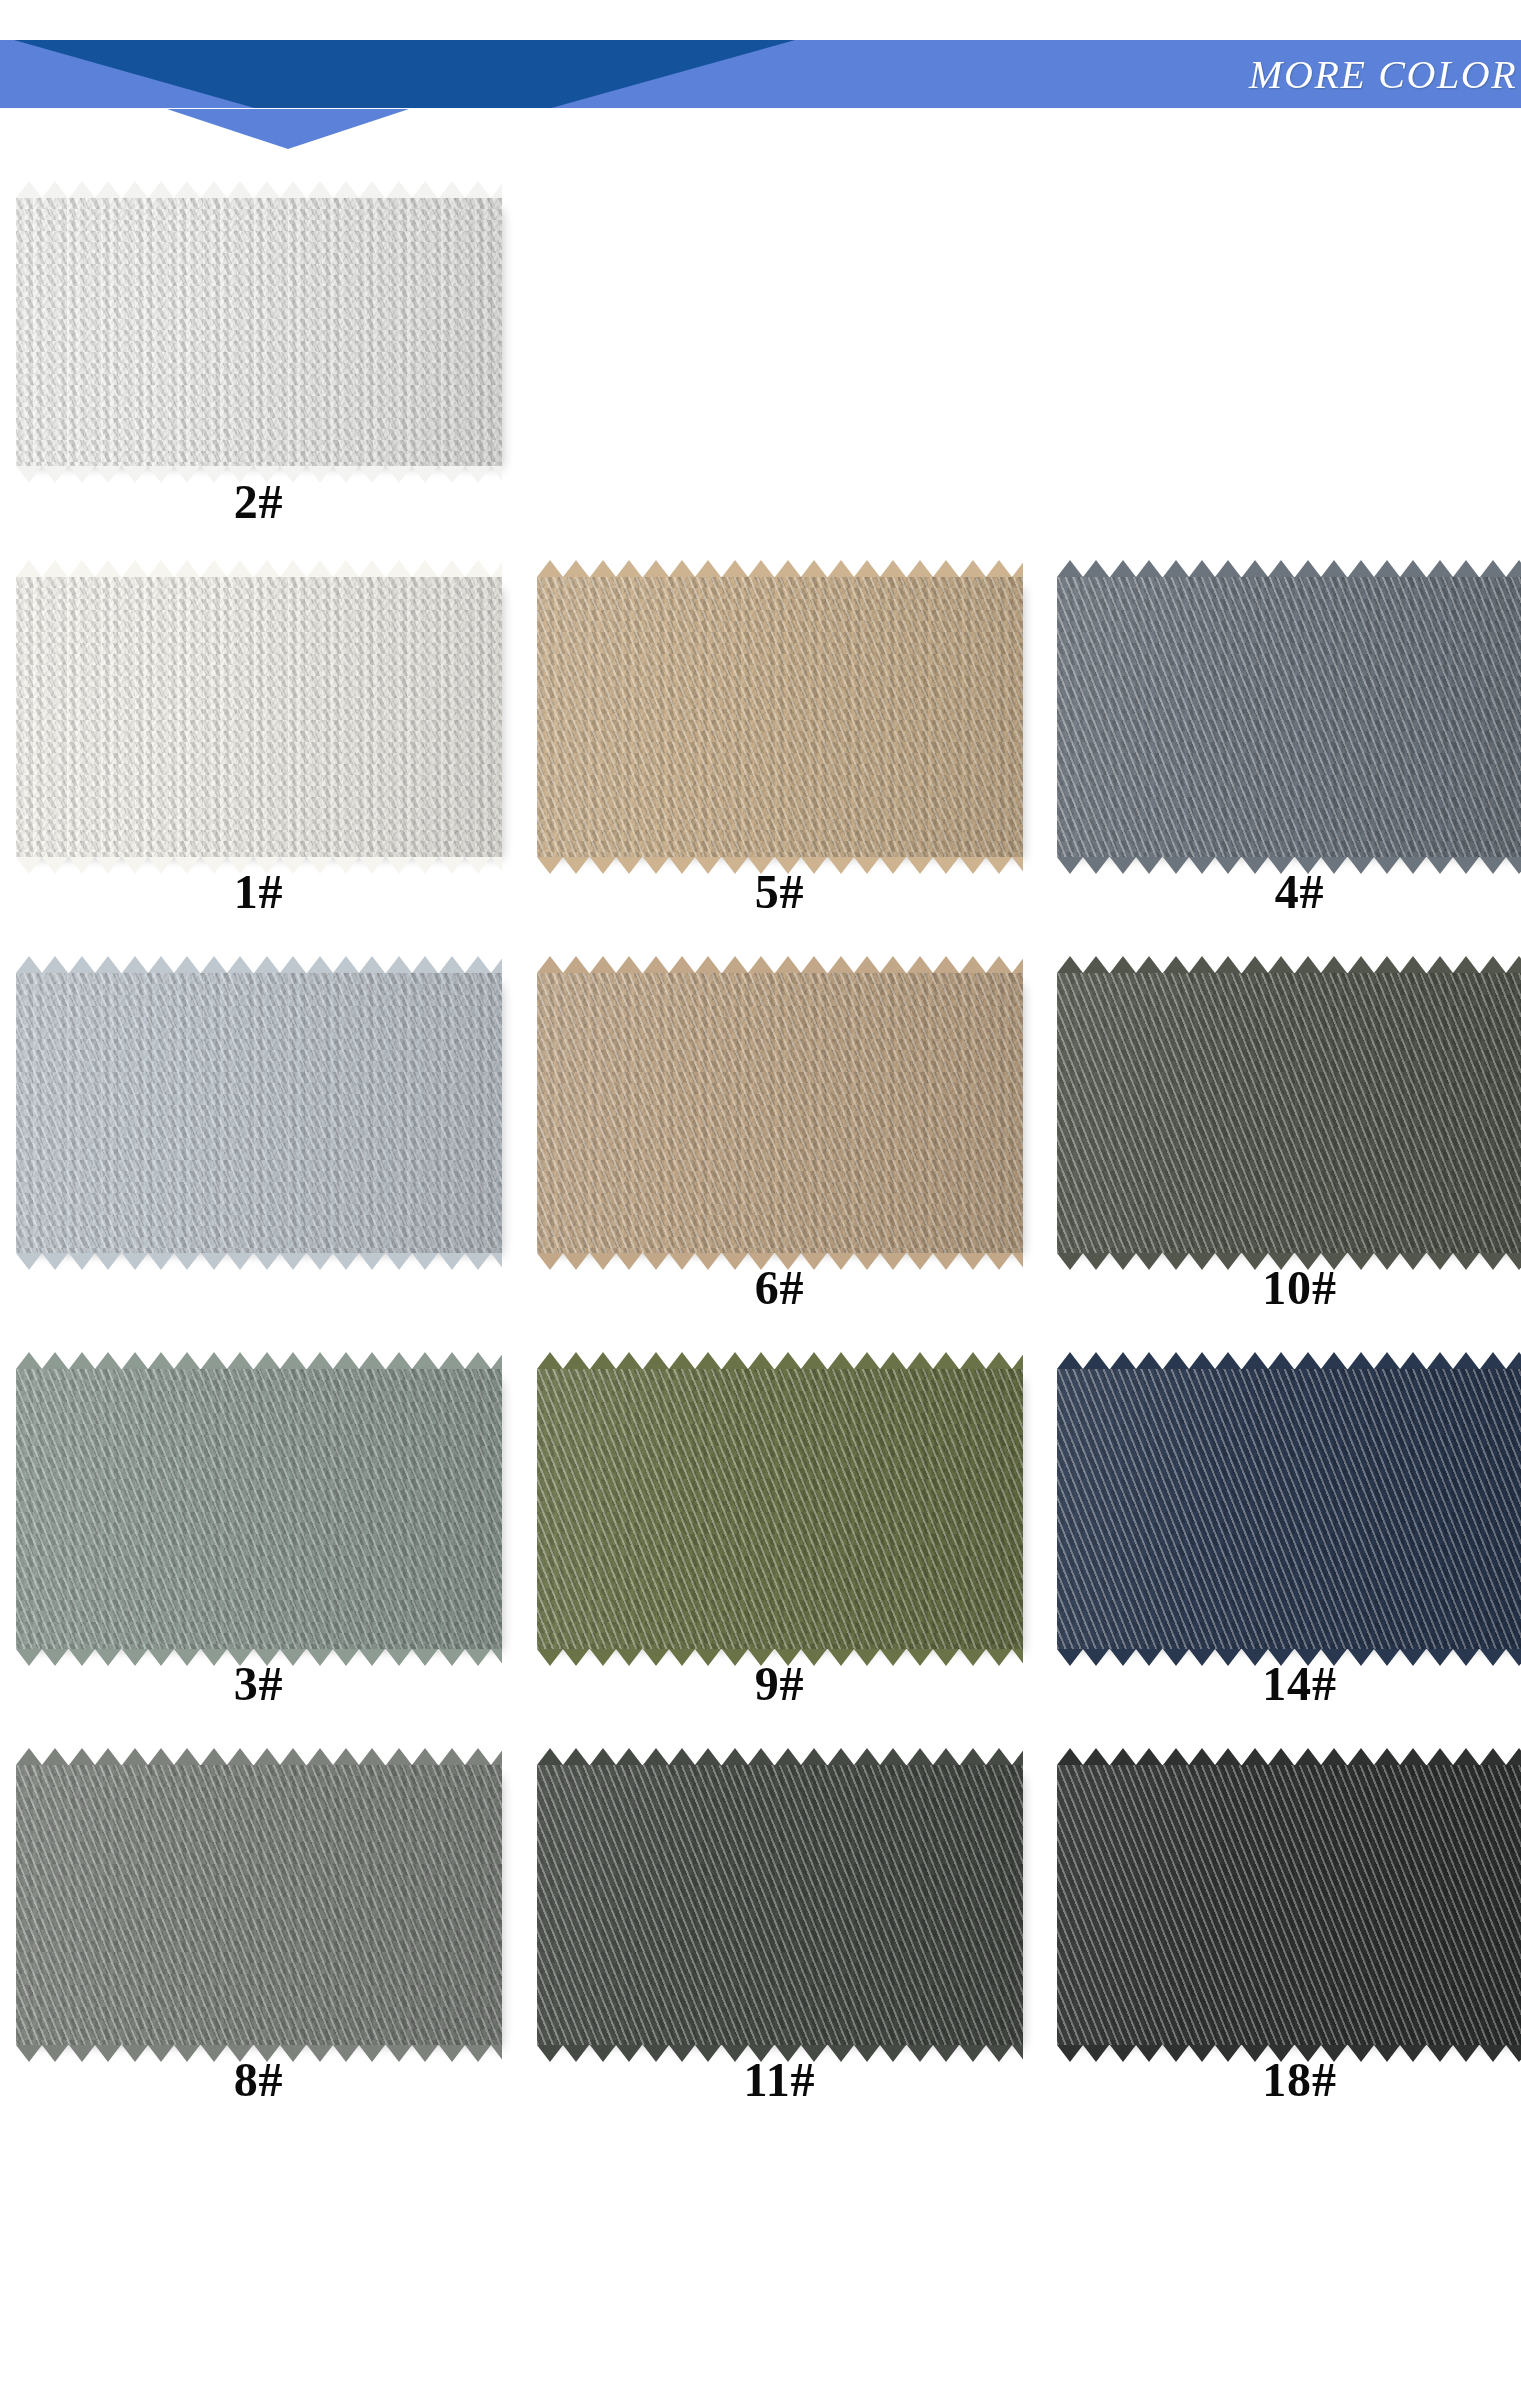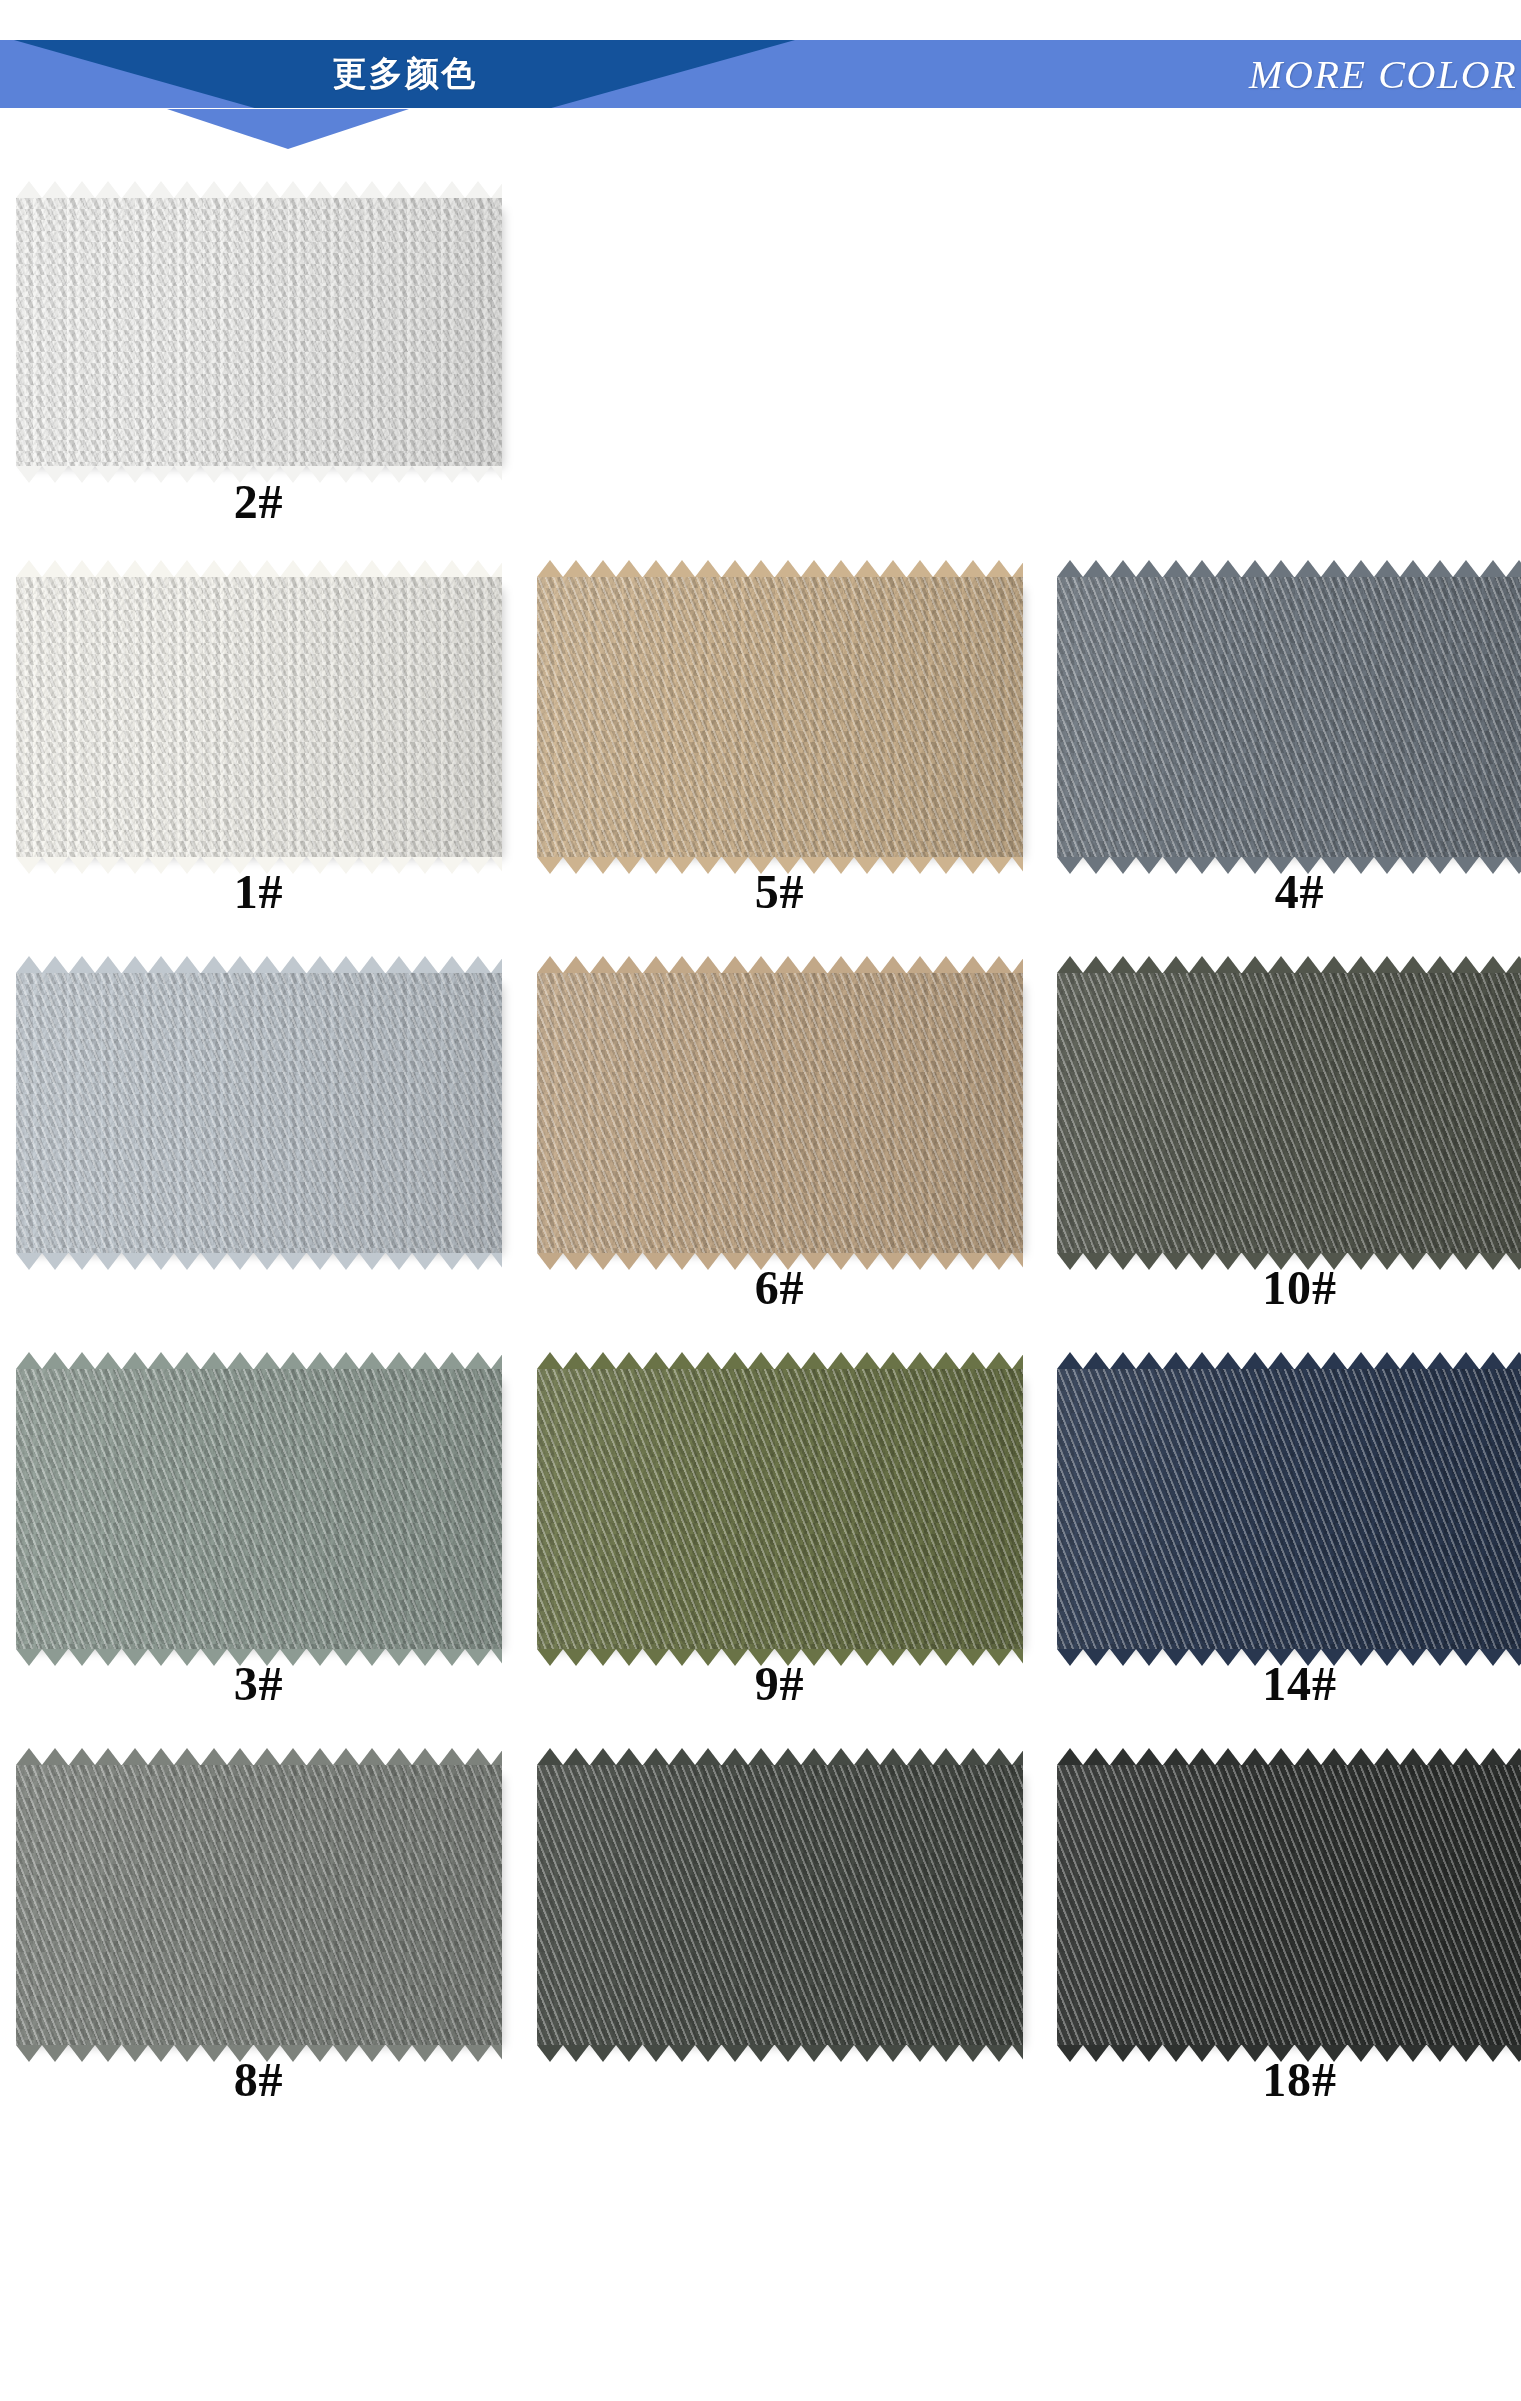--- a/index.html
+++ b/index.html
@@ -217,23 +217,20 @@
 </style>
 </head>
 <body>
 
 <div class="page">
 
   <div class="banner">
     <div class="banner-bar"></div>
     <div class="banner-wedge-left"></div>
     <div class="banner-wedge-right"></div>
-    <div class="banner-cn">
-      <span>更多颜色</span>
-    </div>
     <div class="banner-en">
       <span>MORE COLOR</span>
     </div>
   </div>
   <div class="banner-tail"></div>
 
   <div class="swatch-grid" id="swatch-grid">
       <div class="swatch-row first">
         <div class="swatch-cell col0">
           <div class="chip-wrap">
@@ -851,20 +848,21 @@
               <i style="left: 291px; border-left: 13.2px solid transparent; border-right: 13.2px solid transparent; border-top: 17px solid rgb(69, 74, 68);"></i>
               <i style="left: 317px; border-left: 13.2px solid transparent; border-right: 13.2px solid transparent; border-top: 17px solid rgb(69, 74, 68);"></i>
               <i style="left: 343px; border-left: 13.2px solid transparent; border-right: 13.2px solid transparent; border-top: 17px solid rgb(69, 74, 68);"></i>
               <i style="left: 370px; border-left: 13.2px solid transparent; border-right: 13.2px solid transparent; border-top: 17px solid rgb(69, 74, 68);"></i>
               <i style="left: 396px; border-left: 13.2px solid transparent; border-right: 13.2px solid transparent; border-top: 17px solid rgb(69, 74, 68);"></i>
               <i style="left: 423px; border-left: 13.2px solid transparent; border-right: 13.2px solid transparent; border-top: 17px solid rgb(69, 74, 68);"></i>
               <i style="left: 449px; border-left: 13.2px solid transparent; border-right: 13.2px solid transparent; border-top: 17px solid rgb(69, 74, 68);"></i>
               <i style="left: 475px; border-left: 13.2px solid transparent; border-right: 13.2px solid transparent; border-top: 17px solid rgb(69, 74, 68);"></i>
             </div>
           </div>
+          <div class="swatch-label" style="color: rgb(10, 10, 10);">11#</div>
         </div>
         <div class="swatch-cell col2">
           <div class="chip-wrap">
             <div class="chip-inner" style="background: rgb(46, 49, 47);">
               <div class="weave"></div>
               <div class="weave2"></div>
               <div class="chip-shade"></div>
             </div>
             <div class="pink-edge top">
               <i style="left: 0px; border-left: 13.2px solid transparent; border-right: 13.2px solid transparent; border-bottom: 17px solid rgb(46, 49, 47);"></i>

